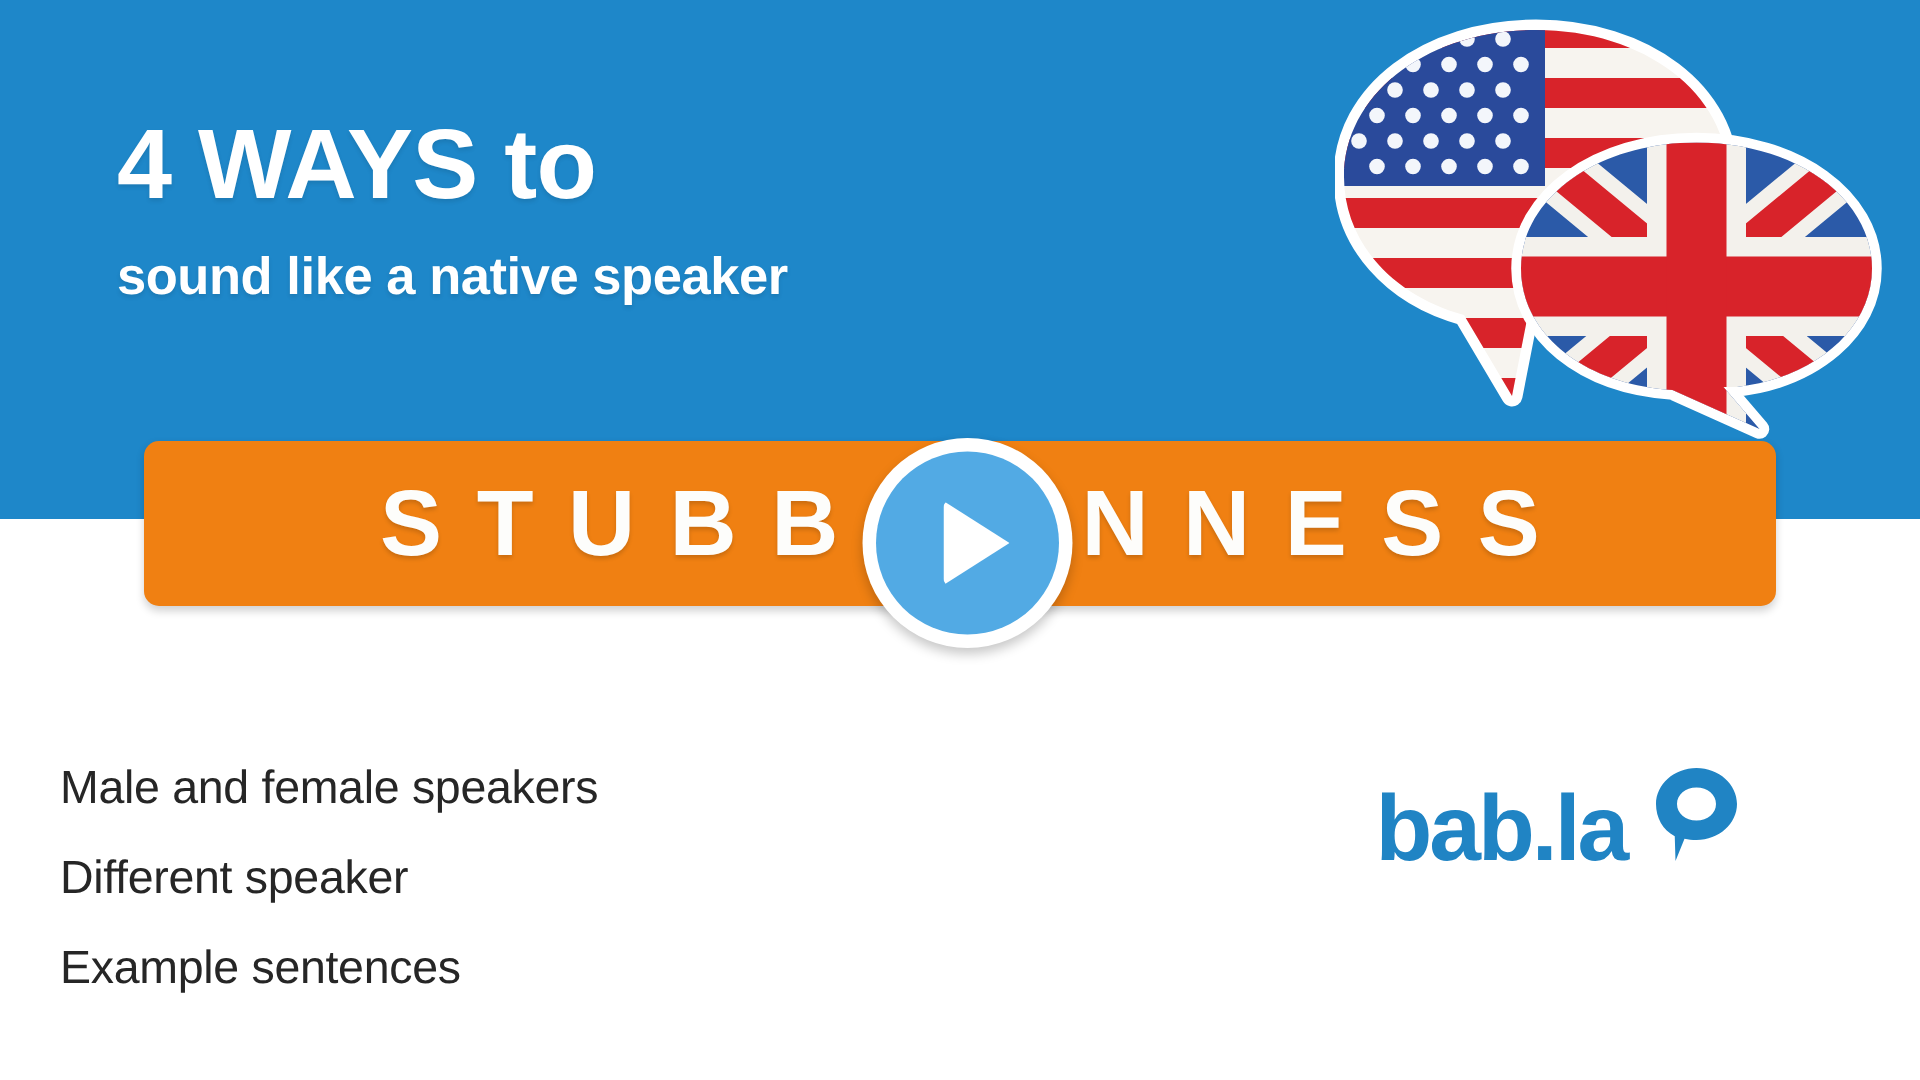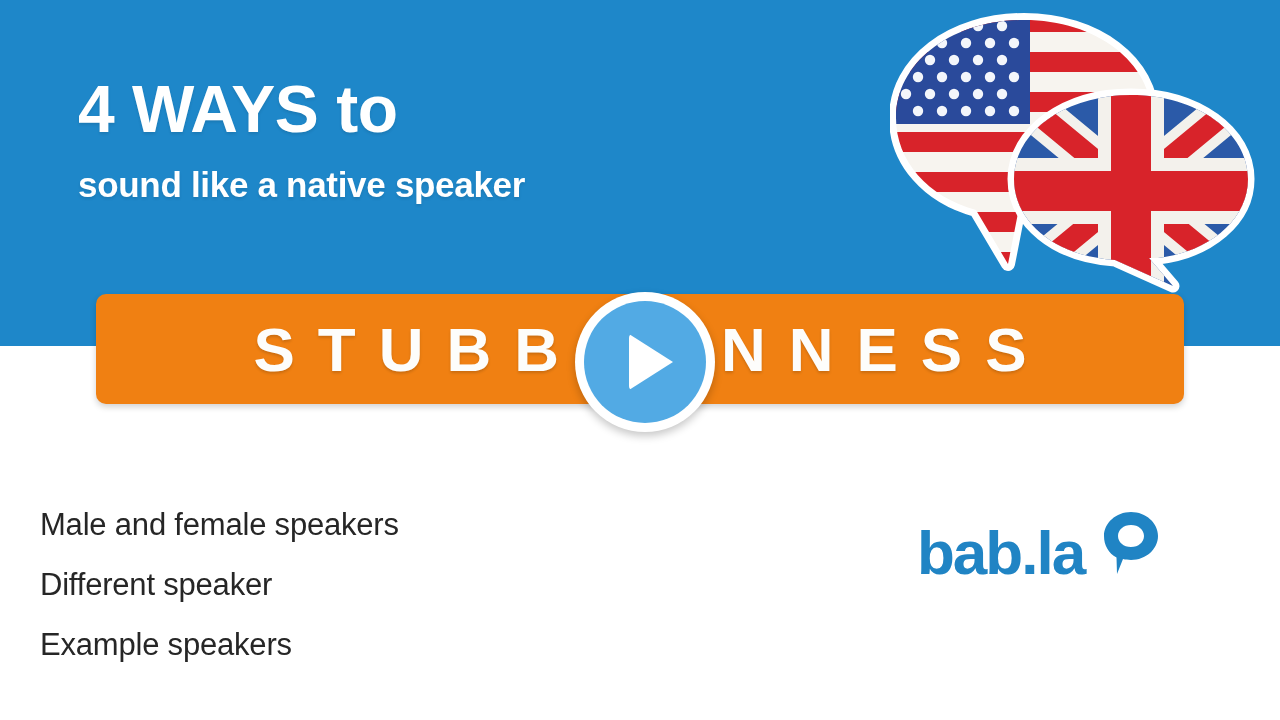--- a/index.html
+++ b/index.html
@@ -204,21 +204,21 @@
 
   <div class="play-btn">
     <div class="play-disc">
       <div class="play-tri"></div>
     </div>
   </div>
 
   <div class="features">
     <div class="feature-line">Male and female speakers</div>
     <div class="feature-line">Different speaker</div>
-    <div class="feature-line">Example speakers</div>
+    <div class="feature-line">Example sentences</div>
   </div>
 
   <div class="logo">
     <div class="logo-text">bab.la</div>
     <div class="logo-mark">
       <svg width="58" height="72" viewBox="0 0 58 72" xmlns="http://www.w3.org/2000/svg">
         <path d="M29 2 C44 2 56 13 56 26 C56 39 44 50 29 50 C26 50 23.5 49.7 21 49.1
                  L15 64 L14.5 47.5 C6.5 43.3 2 35.2 2 26 C2 13 14 2 29 2 Z
                  M29 15 C21.5 15 16 19.8 16 26 C16 32.2 21.5 37 29 37
                  C36.5 37 42 32.2 42 26 C42 19.8 36.5 15 29 15 Z" fill="#2084c4" fill-rule="evenodd"></path>

